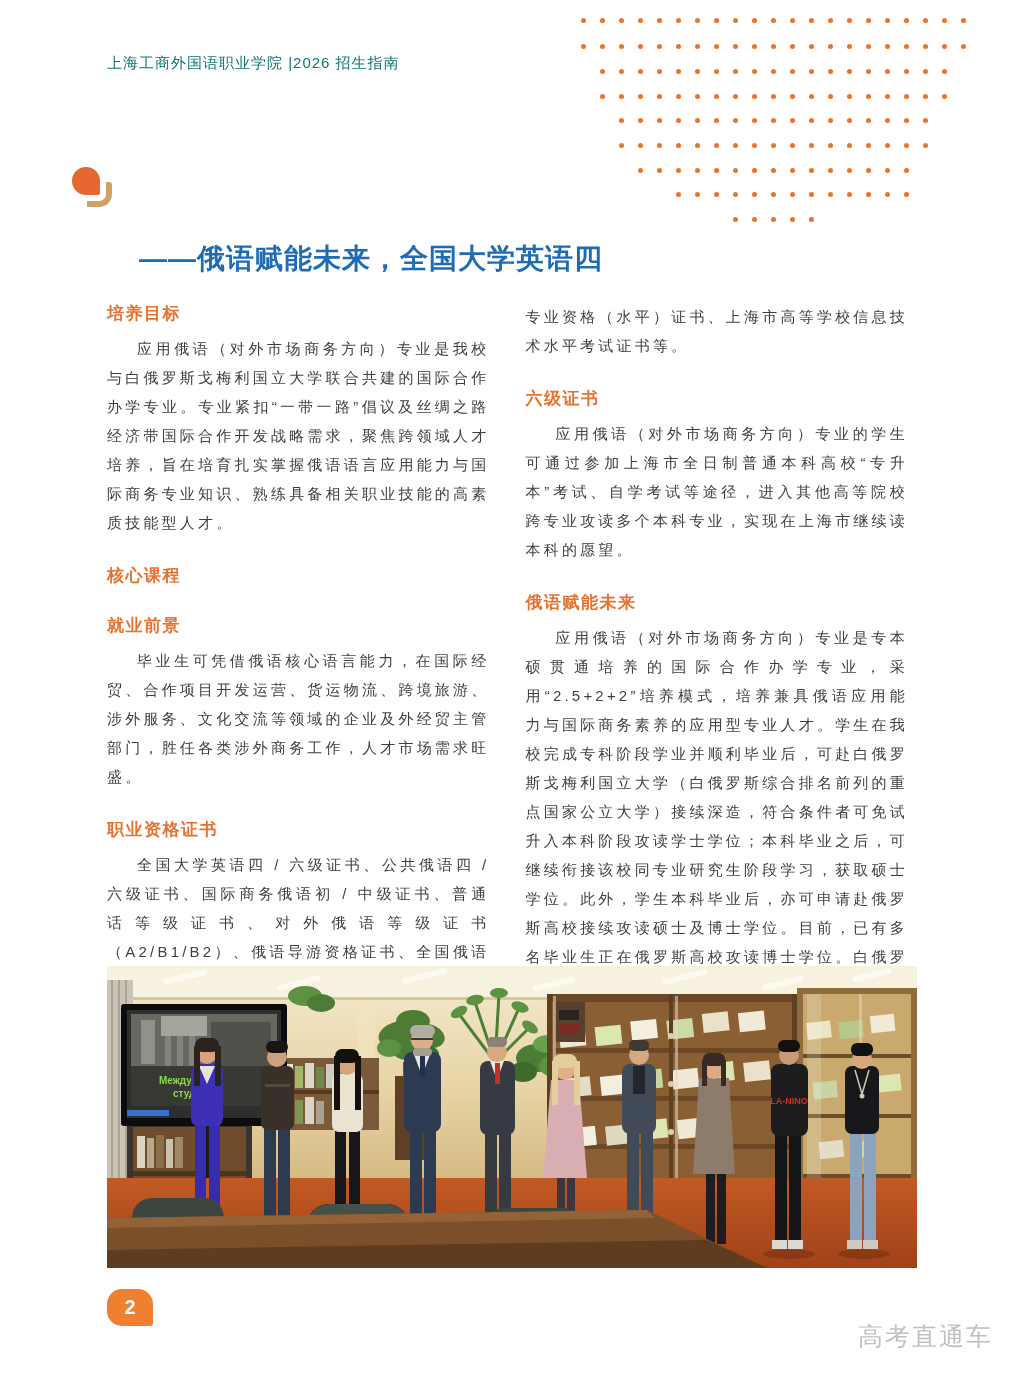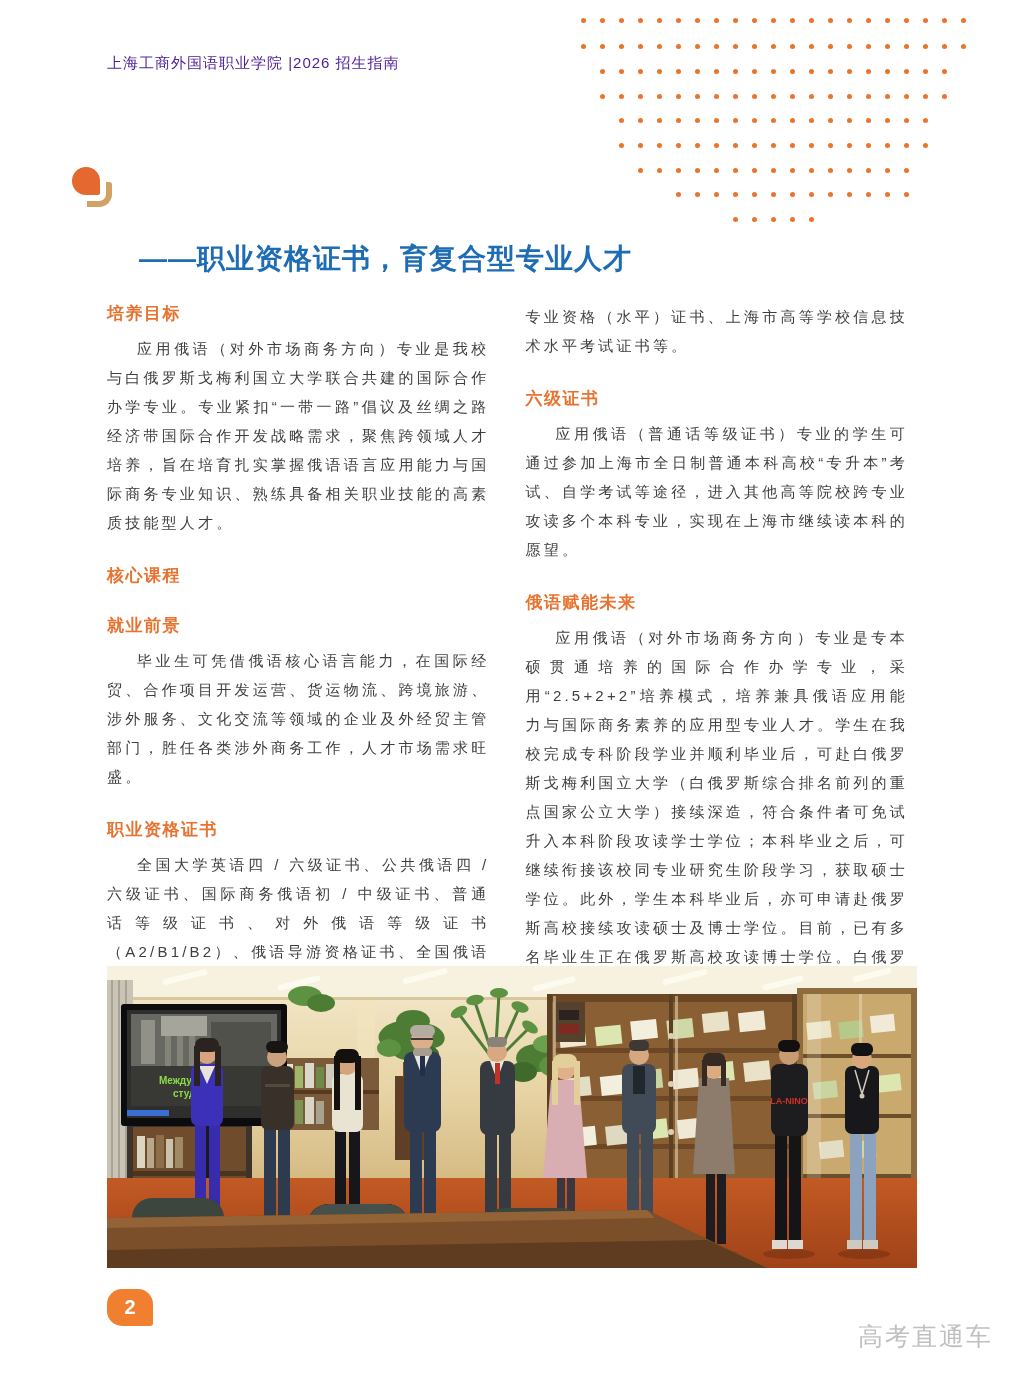--- a/index.html
+++ b/index.html
@@ -4,21 +4,21 @@
 <style>
   html,body{margin:0;padding:0;background:#e9e9e9;}
   .page{
     position:relative;width:1020px;height:1374px;margin:0 auto;
     background:#ffffff;overflow:hidden;
     font-family:"Liberation Sans","DejaVu Sans",sans-serif;
   }
   
   .doc-header{
     position:absolute;left:107px;top:54px;
-    font-size:15px;color:#4c1d95;letter-spacing:1px;
+    font-size:15px;color:#0f766e;letter-spacing:1px;
   }
   
   .dots{position:absolute;left:0;top:0;width:100%;height:100%;pointer-events:none;}
   .dots .dot{
     position:absolute;width:5px;height:5px;border-radius:50%;
     background:#e9742e;display:block;
   }
   
   .title-icon{position:absolute;left:72px;top:167px;width:42px;height:42px;}
   .title-icon .leaf-big{
@@ -224,21 +224,21 @@
       <i class="dot" style="left: 790px; top: 217px;"></i>
       <i class="dot" style="left: 809px; top: 217px;"></i>
     </div>
 
   <div class="doc-header">上海工商外国语职业学院 |2026 招生指南</div>
 
   <div class="title-icon">
     <span class="leaf-big"></span>
     <span class="leaf-small"></span>
   </div>
-  <h2 class="page-subtitle">——职业资格证书，育复合型专业人才</h2>
+  <h2 class="page-subtitle">——俄语赋能未来，全国大学英语四</h2>
 
   <div class="columns">
     <div class="col">
         <section class="section">
           <h3 class="sec-heading">培养目标</h3>
           <p class="sec-body indent">应用俄语（对外市场商务方向）专业是我校与白俄罗斯戈梅利国立大学联合共建的国际合作办学专业。专业紧扣“一带一路”倡议及丝绸之路经济带国际合作开发战略需求，聚焦跨领域人才培养，旨在培育扎实掌握俄语语言应用能力与国际商务专业知识、熟练具备相关职业技能的高素质技能型人才。</p>
         </section>
         <section class="section">
           <h3 class="sec-heading">核心课程</h3>
         </section>
@@ -250,21 +250,21 @@
           <h3 class="sec-heading">职业资格证书</h3>
           <p class="sec-body indent">全国大学英语四 / 六级证书、公共俄语四 / 六级证书、国际商务俄语初 / 中级证书、普通话等级证书、对外俄语等级证书（A2/B1/B2）、俄语导游资格证书、全国俄语翻译</p>
         </section>
       </div>
     <div class="col">
         <section class="section">
           <p class="sec-body">专业资格（水平）证书、上海市高等学校信息技术水平考试证书等。</p>
         </section>
         <section class="section">
           <h3 class="sec-heading">六级证书</h3>
-          <p class="sec-body indent">应用俄语（普通话等级证书）专业的学生可通过参加上海市全日制普通本科高校“专升本”考试、自学考试等途径，进入其他高等院校跨专业攻读多个本科专业，实现在上海市继续读本科的愿望。</p>
+          <p class="sec-body indent">应用俄语（对外市场商务方向）专业的学生可通过参加上海市全日制普通本科高校“专升本”考试、自学考试等途径，进入其他高等院校跨专业攻读多个本科专业，实现在上海市继续读本科的愿望。</p>
         </section>
         <section class="section">
           <h3 class="sec-heading">俄语赋能未来</h3>
           <p class="sec-body indent">应用俄语（对外市场商务方向）专业是专本硕贯通培养的国际合作办学专业，采用“2.5+2+2”培养模式，培养兼具俄语应用能力与国际商务素养的应用型专业人才。学生在我校完成专科阶段学业并顺利毕业后，可赴白俄罗斯戈梅利国立大学（白俄罗斯综合排名前列的重点国家公立大学）接续深造，符合条件者可免试升入本科阶段攻读学士学位；本科毕业之后，可继续衔接该校同专业研究生阶段学习，获取硕士学位。此外，学生本科毕业后，亦可申请赴俄罗斯高校接续攻读硕士及博士学位。目前，已有多名毕业生正在俄罗斯高校攻读博士学位。白俄罗斯戈梅利国立大学为我校本专业合作学子提供专属优惠政策，覆盖学费、住宿费、伙食费等留学相关费用，费用合理低廉。校园环境优美、教学设施完善，更拥有雄厚的师资队伍，是学生赴境外深造的优质之选。</p>
         </section>
       </div>
   </div>
 
   <div class="photo">
     <svg viewBox="0 0 810 302" preserveAspectRatio="none">

